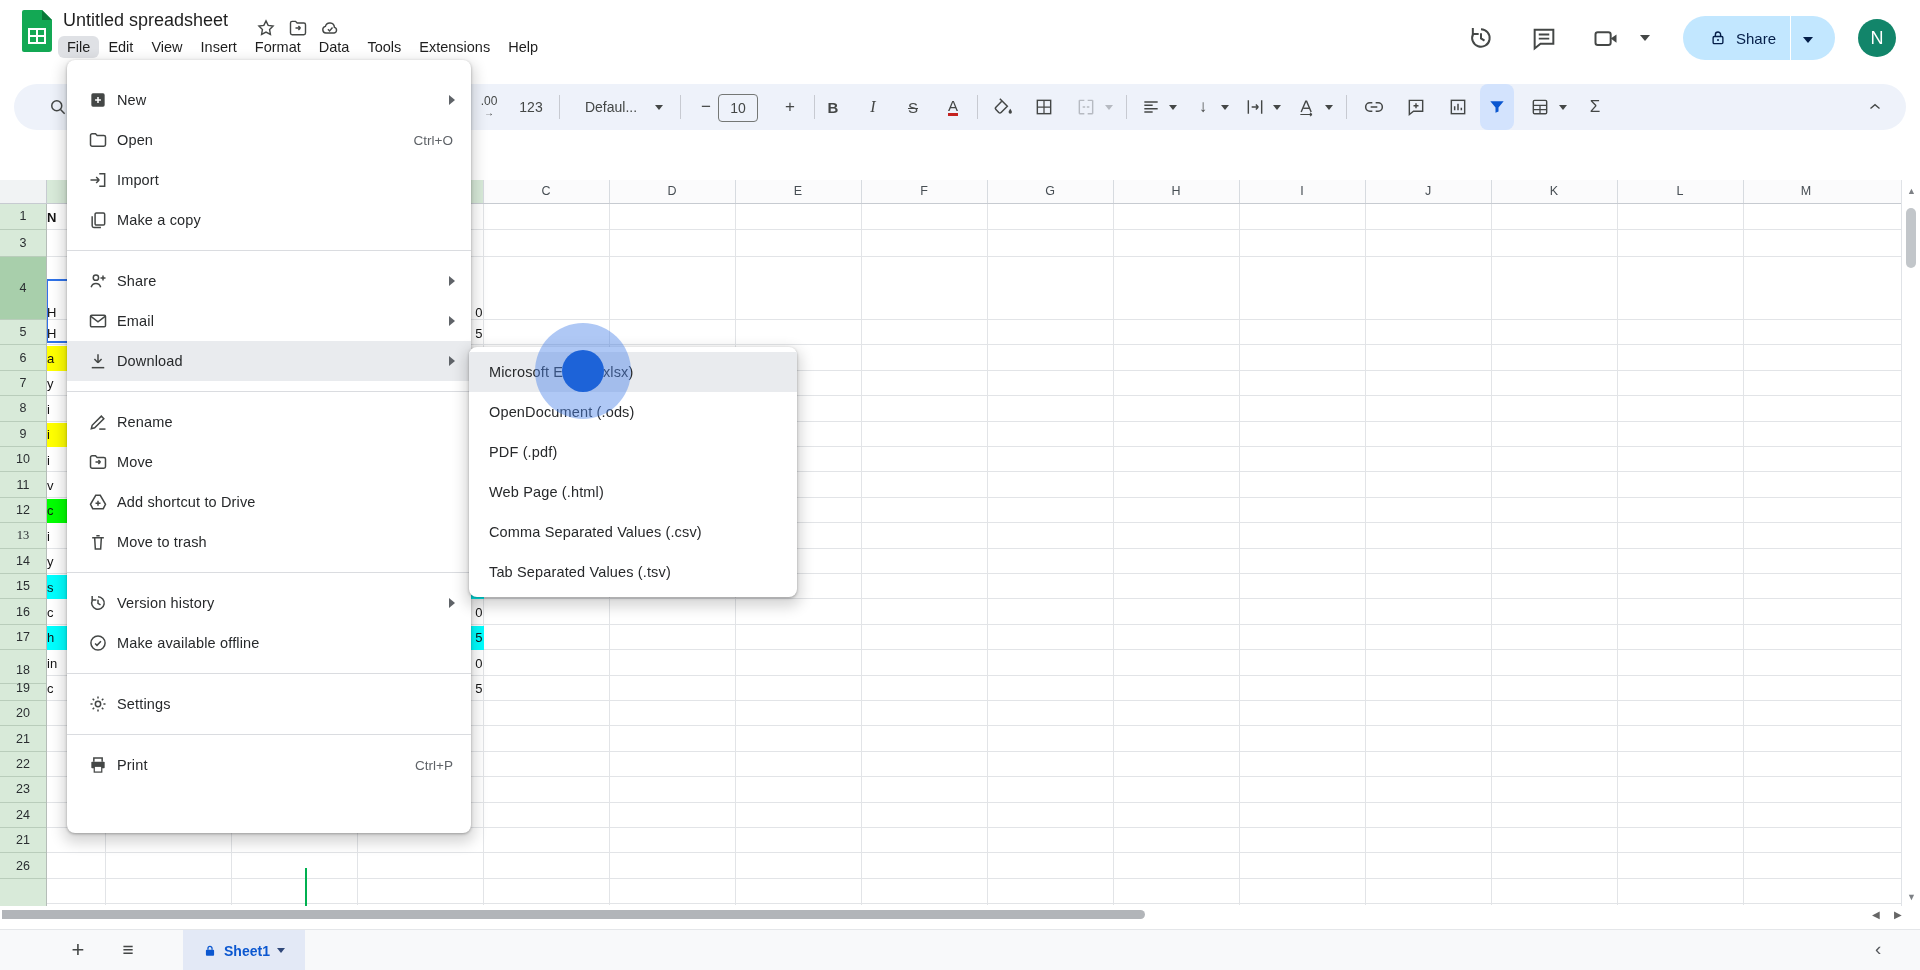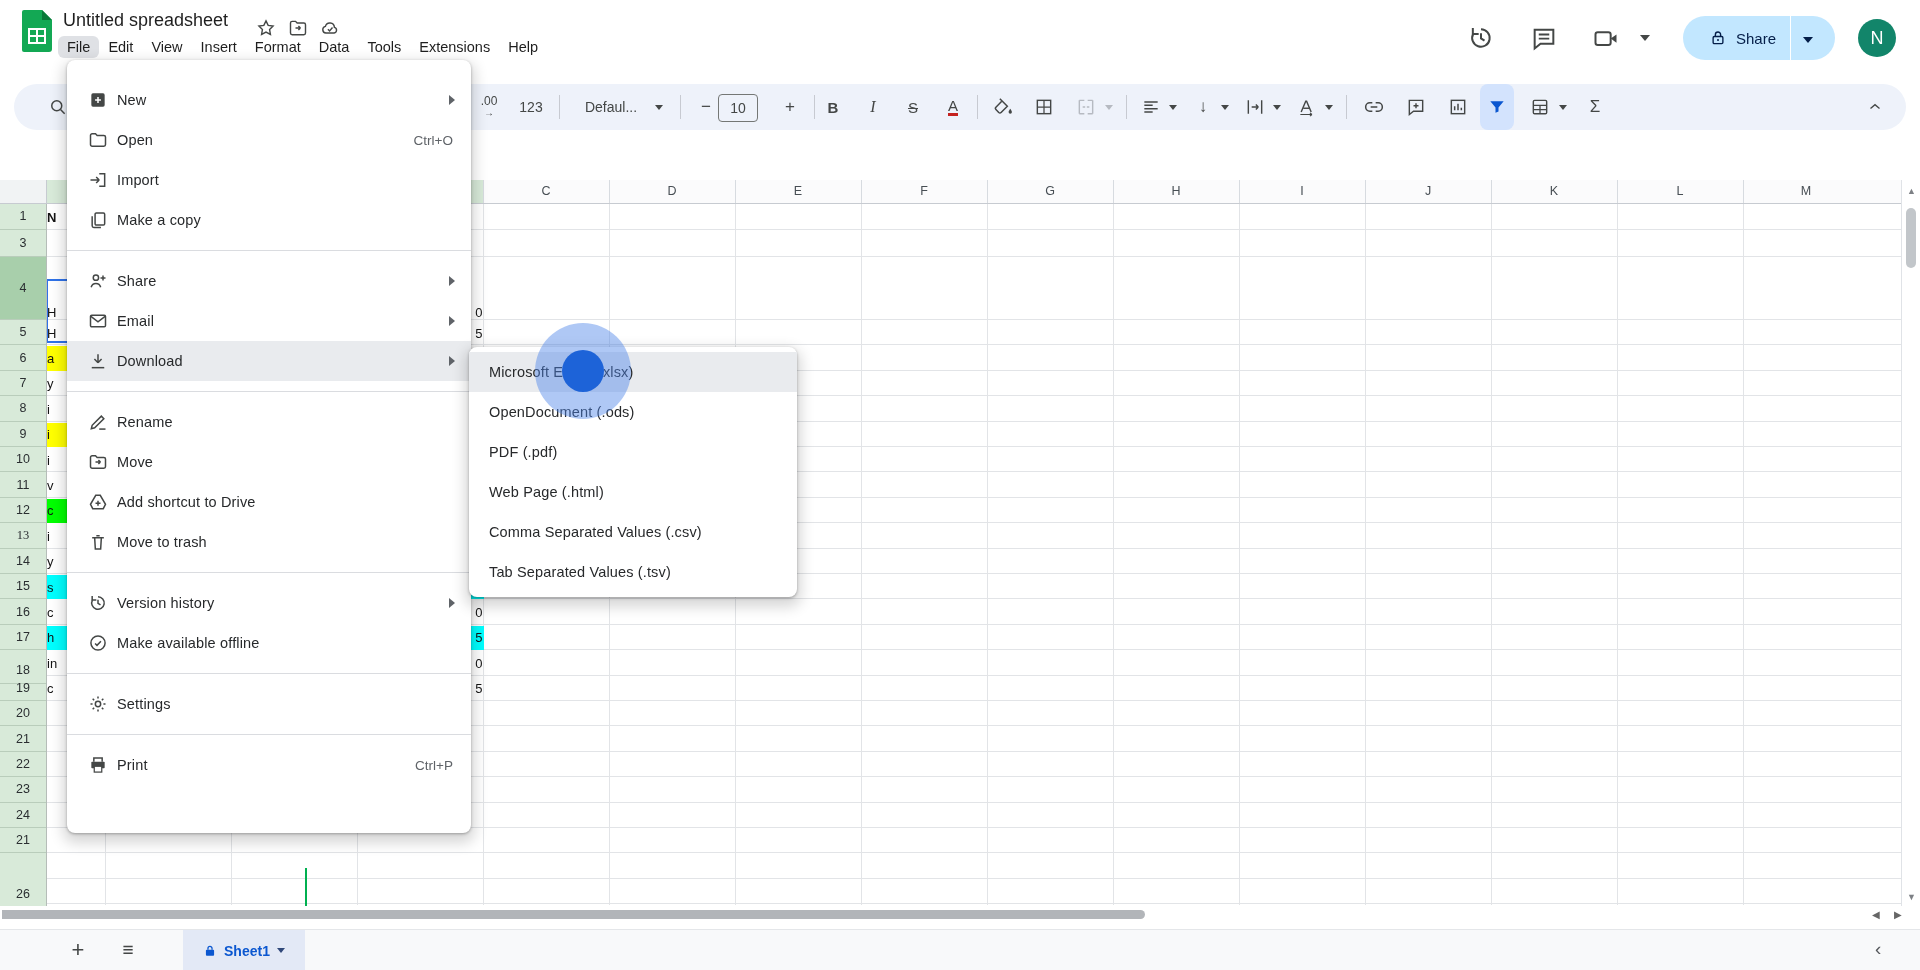--- a/index.html
+++ b/index.html
@@ -372,21 +372,21 @@
           <div class="row-h" style="top: 396.4px; height: 25.4px;">16</div>
           <div class="row-h" style="top: 421.8px; height: 25.4px;">17</div>
           <div class="row-h" style="top: 447.2px; height: 25.4px; margin-top: 8px;">18</div>
           <div class="row-h" style="top: 472.6px; height: 25.4px;">19</div>
           <div class="row-h" style="top: 498px; height: 25.4px;">20</div>
           <div class="row-h" style="top: 523.4px; height: 25.4px;">21</div>
           <div class="row-h" style="top: 548.8px; height: 25.4px;">22</div>
           <div class="row-h" style="top: 574.2px; height: 25.4px;">23</div>
           <div class="row-h" style="top: 599.6px; height: 25.4px;">24</div>
           <div class="row-h" style="top: 625px; height: 25.4px;">21</div>
-          <div class="row-h" style="top: 650.4px; height: 25.4px; margin-top: 28px;">26</div>
+          <div class="row-h" style="top: 650.4px; height: 25.4px;">26</div>
         </div>
   </div>
   <div id="colheader">
     <div class="colgrad"></div>
     <div id="ab-header"></div>
     <div id="colletters">
           <div class="col-h" style="left: 483px;">C</div>
           <div class="col-h" style="left: 609px;">D</div>
           <div class="col-h" style="left: 735px;">E</div>
           <div class="col-h" style="left: 861px;">F</div>

